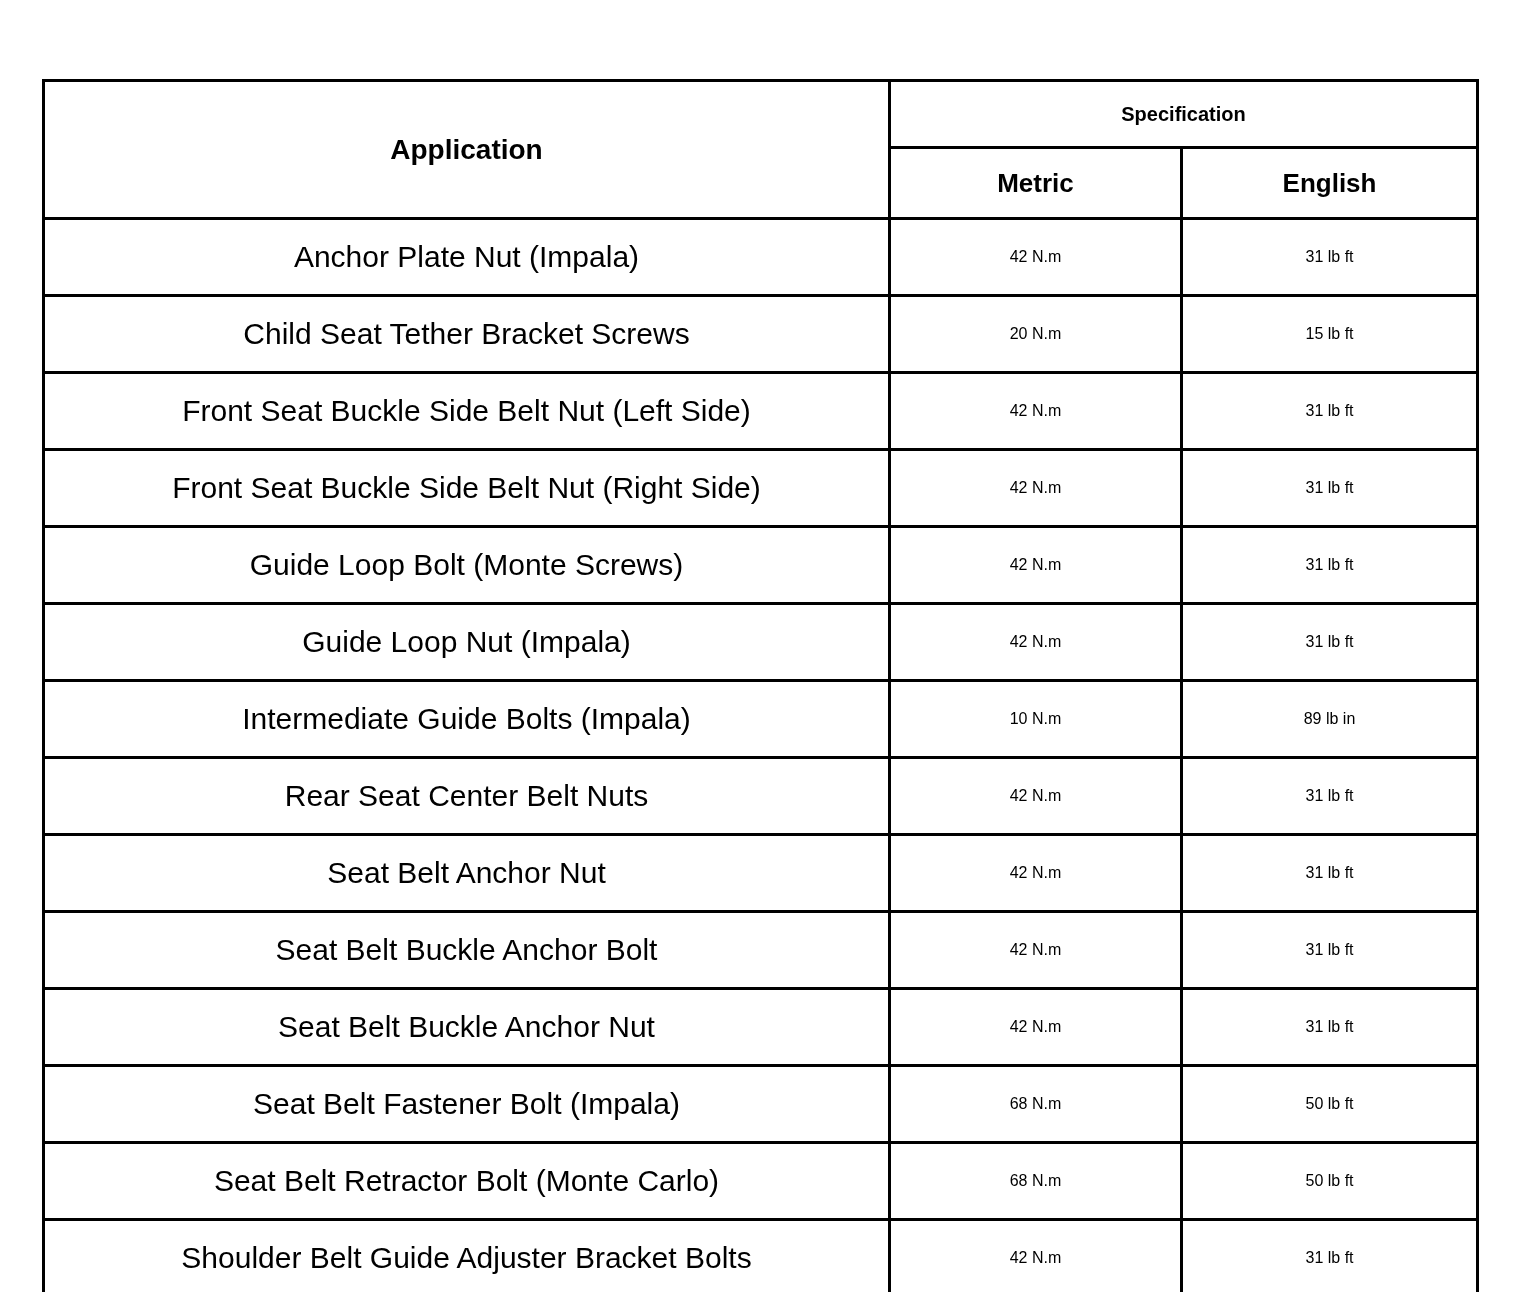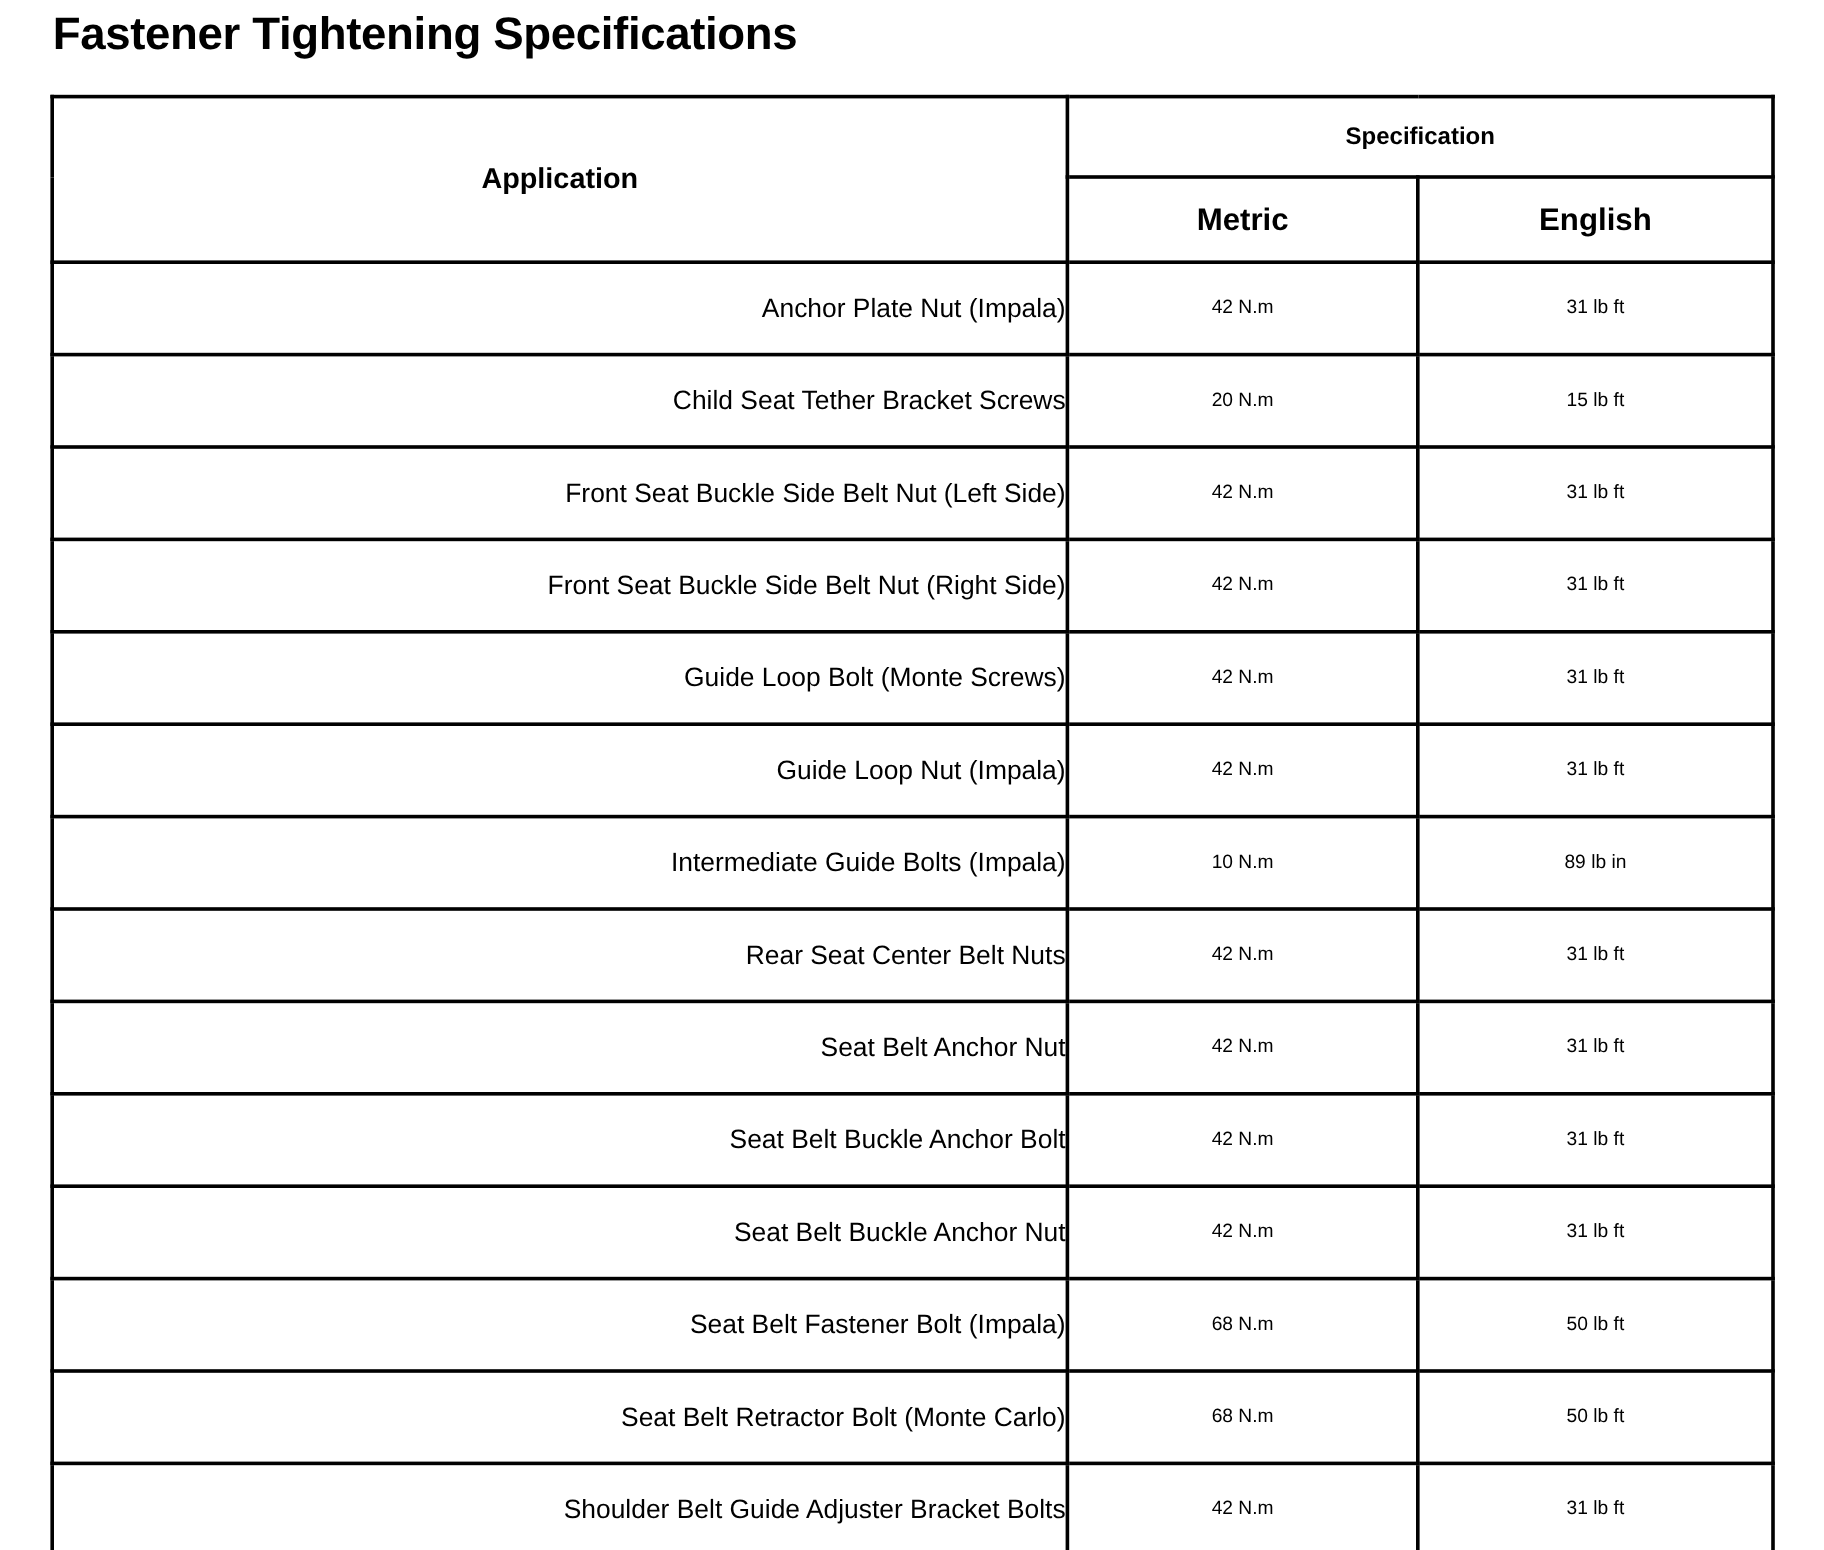--- a/index.html
+++ b/index.html
@@ -48,50 +48,49 @@
   col.c-english { width: 296px; }
 
   .hdr-spec {
     height: 64px;
     text-align: center;
     font-size: 20px;
     font-weight: bold;
   }
   .hdr-app {
     text-align: center;
-    font-size: 24px;
+    font-size: 28px;
     font-weight: bold;
     height: 135px;
   }
   .hdr-sub {
     height: 68px;
     text-align: center;
     font-size: 26px;
     font-weight: bold;
   }
   td.app-cell {
     height: 74px;
-    font-size: 22px;
+    font-size: 30px;
     padding-left: 17px;
-    text-align: right;
+    text-align: center;
     white-space: nowrap;
   }
   td.val-cell {
     height: 74px;
     font-size: 16px;
     text-align: center;
     white-space: nowrap;
   }
 </style>
 </head>
 <body>
 
 <div class="page">
 
-  <div class="doc-title">Fastener Tightening Specifications</div>
 
   <table class="spec-table">
     <colgroup>
       <col class="c-app">
       <col class="c-metric">
       <col class="c-english">
     </colgroup>
     <tbody>
       <tr>
         <td class="hdr-app" rowspan="2">Application</td>

